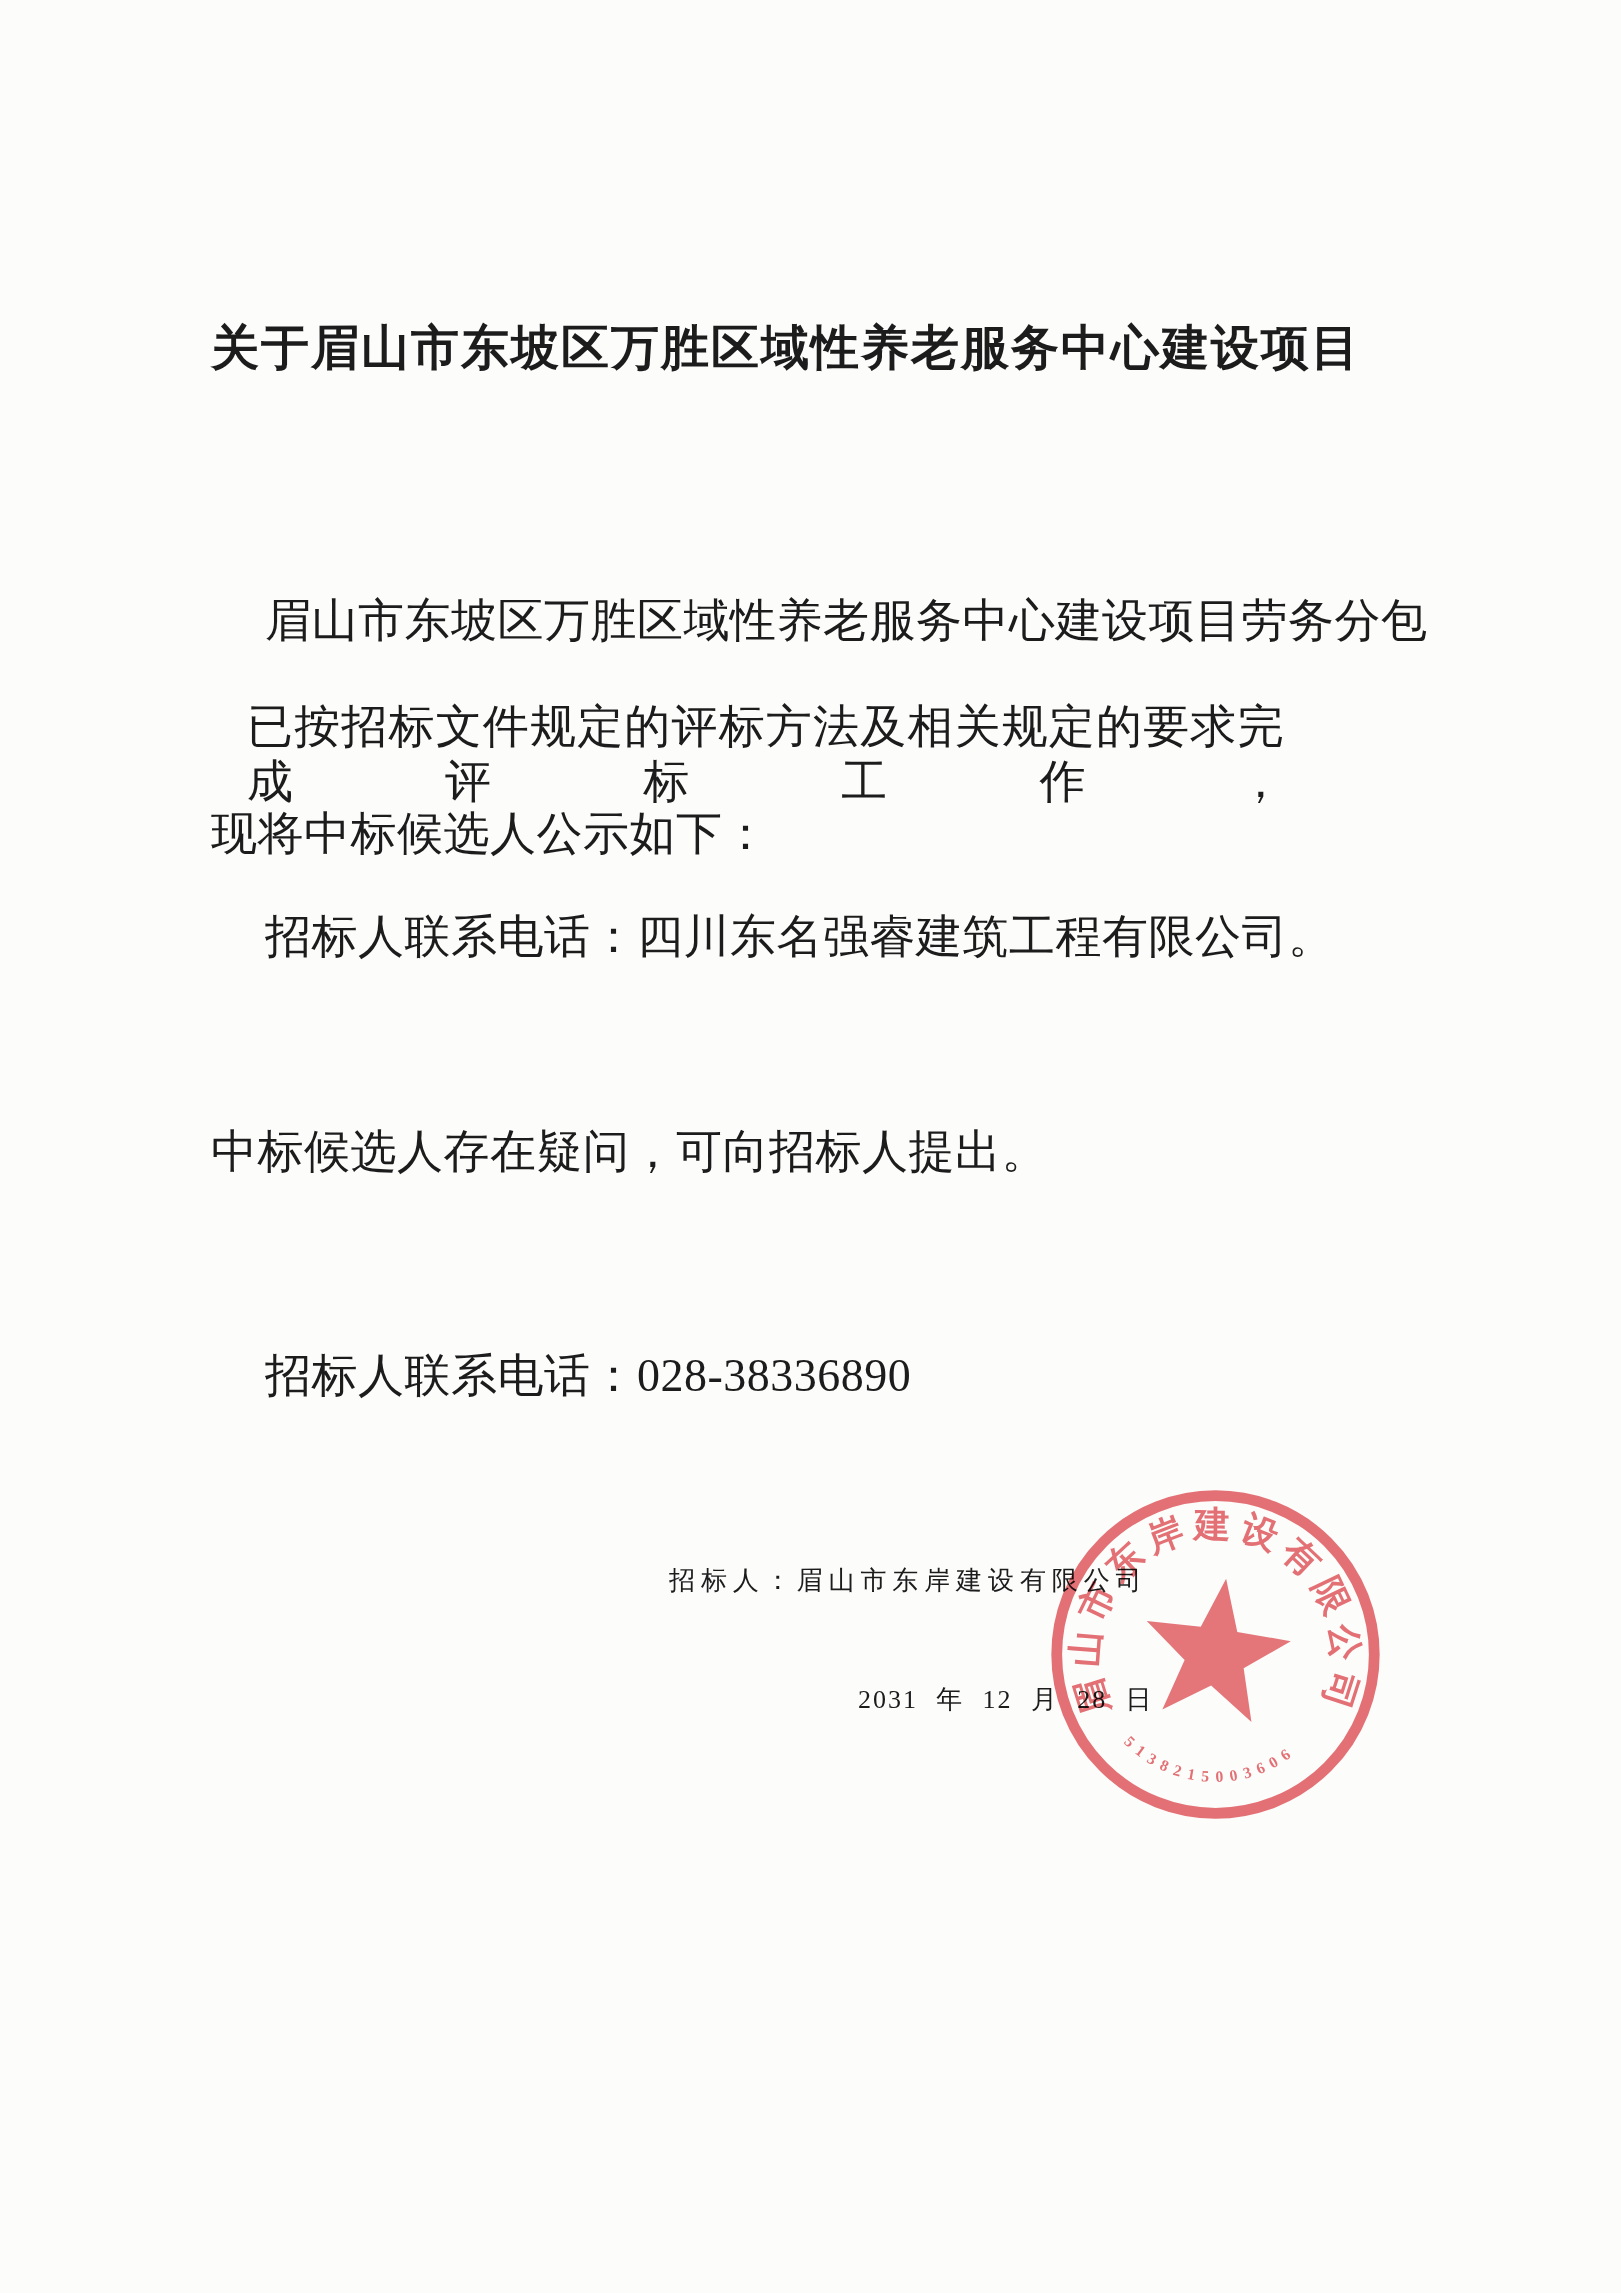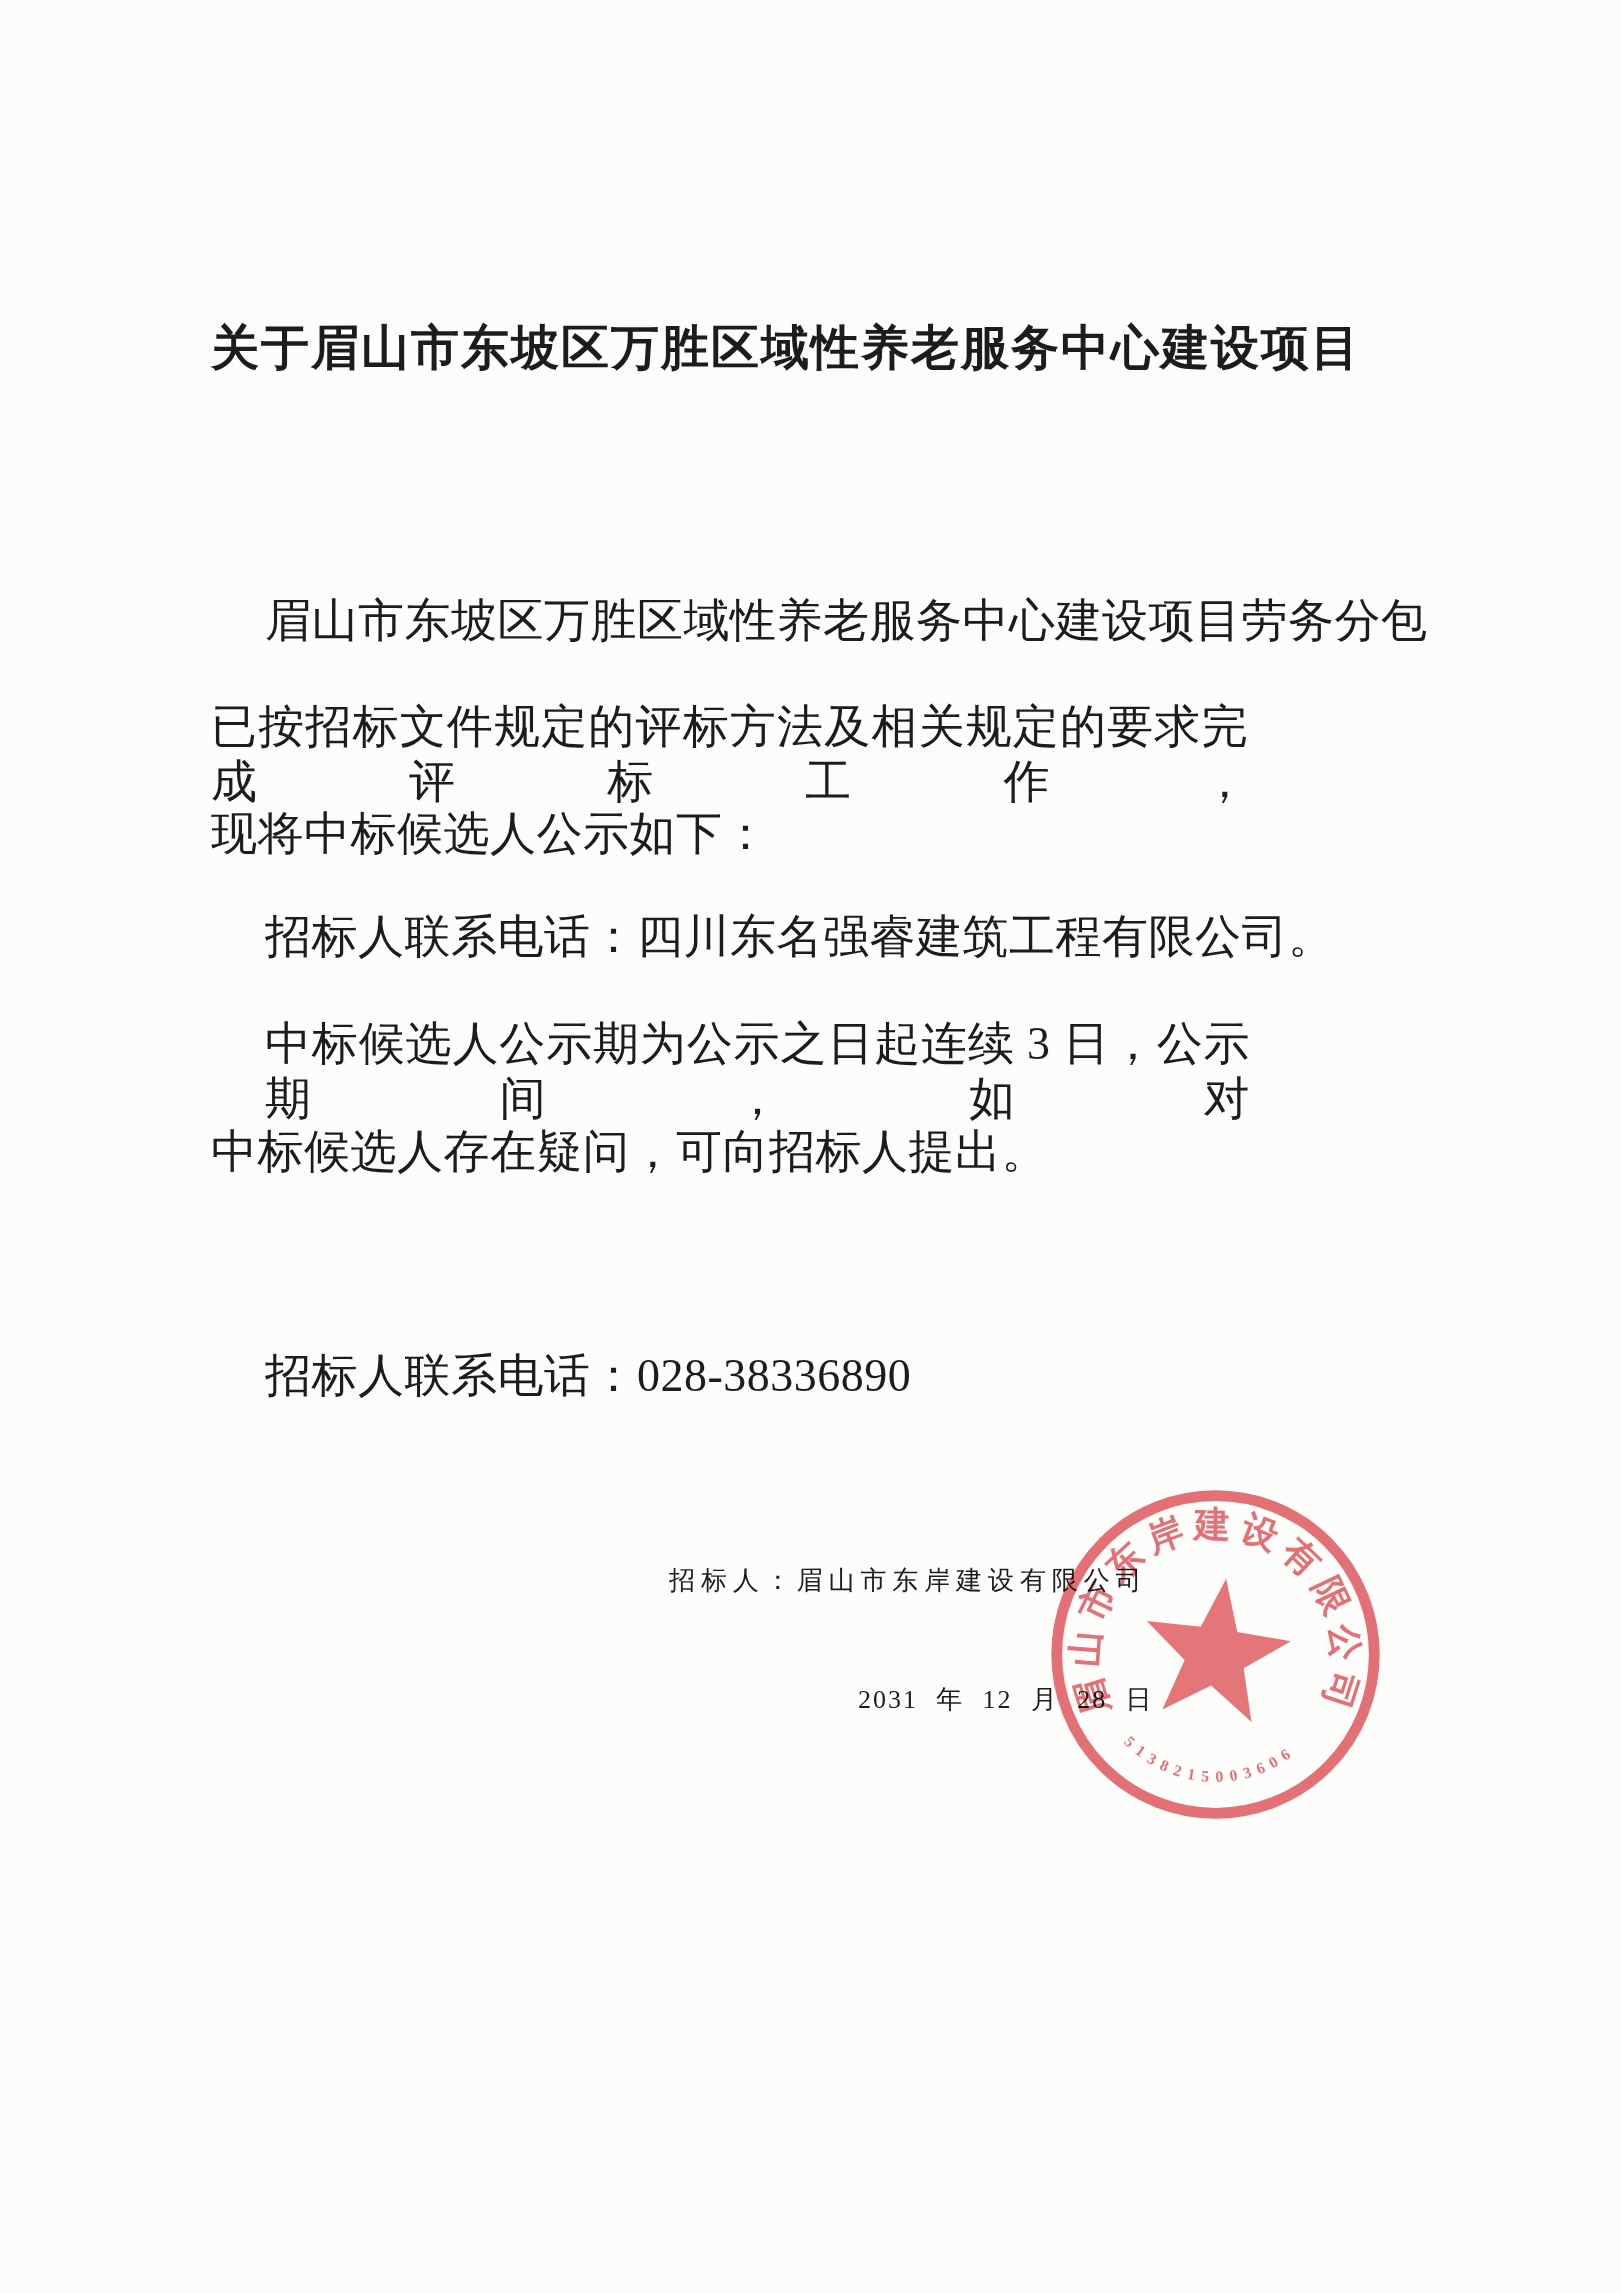--- a/index.html
+++ b/index.html
@@ -25,20 +25,21 @@
   }
   .body-line {
     font-size: 46px;
     line-height: 1.2;
     letter-spacing: 0.5px;
   }
   .justified {
     white-space: normal;
     text-align: justify;
     text-align-last: justify;
+    margin-left: 36px;
   }
   .sig-line { font-size: 26px; line-height: 1.2; }
   .seal {
     position: absolute;
     left: 1043px;
     top: 1482px;
     width: 345px;
     height: 345px;
     mix-blend-mode: multiply;
     opacity: 0.92;
@@ -56,21 +57,20 @@
 <div class="page">
 
   <div class="line title-line" style="top:320px">关于眉山市东坡区万胜区域性养老服务中心建设项目</div>
 
   <div class="line body-line" style="top:593px; left:265px">眉山市东坡区万胜区域性养老服务中心建设项目劳务分包</div>
   <div class="line body-line justified" style="top:699px; left:211px; width:1037px">已按招标文件规定的评标方法及相关规定的要求完成评标工作，</div>
   <div class="line body-line" style="top:806px; left:211px">现将中标候选人公示如下：</div>
 
   <div class="line body-line" style="top:909px; left:265px">招标人联系电话：四川东名强睿建筑工程有限公司。</div>
 
-  <div class="line body-line justified" style="top:1016px; left:265px; width:985px">中标候选人公示期为公示之日起连续 3 日，公示期间，如对</div>
   <div class="line body-line" style="top:1124px; left:211px">中标候选人存在疑问，可向招标人提出。</div>
 
   <div class="line body-line" style="top:1348px; left:265px">招标人联系电话：028-38336890</div>
 
   <div class="line sig-line" style="top:1565px; left:669px; letter-spacing:5.9px">招标人：眉山市东岸建设有限公司</div>
   <div class="line sig-line" style="top:1684px; left:858px; letter-spacing:2px; word-spacing:9.8px">2031 年 12 月 28 日</div>
 
   <svg class="seal" viewBox="-176 -176 352 352">
     <defs>
       <path id="seal-top-arc" d="M -106 56.3 A 120 120 0 1 1 106 56.3" fill="none"></path>

